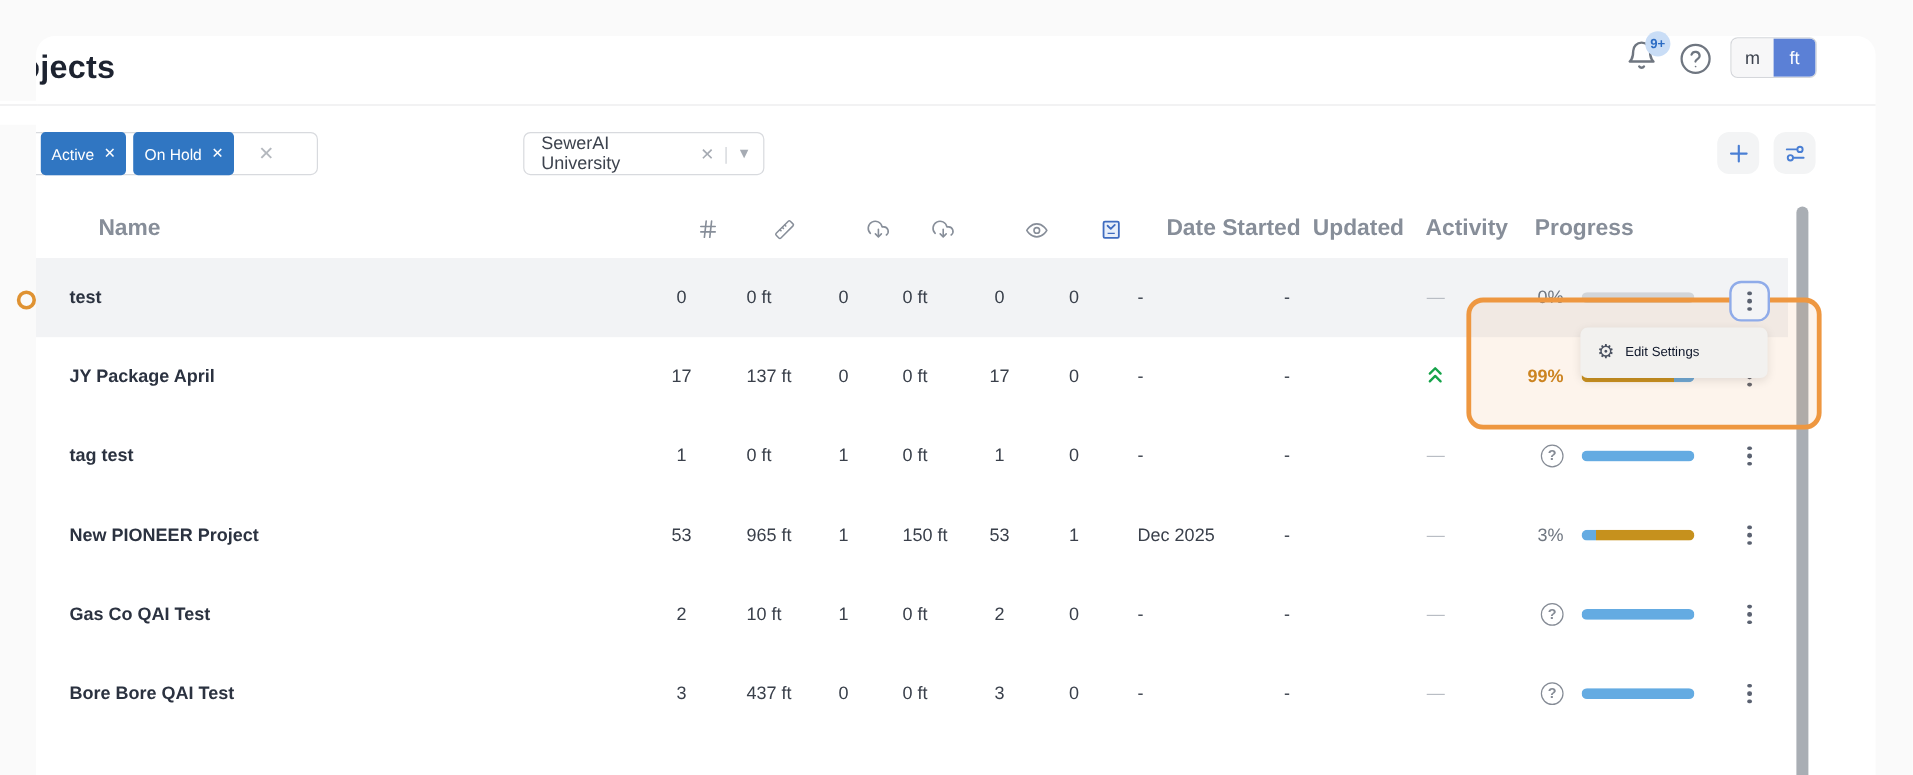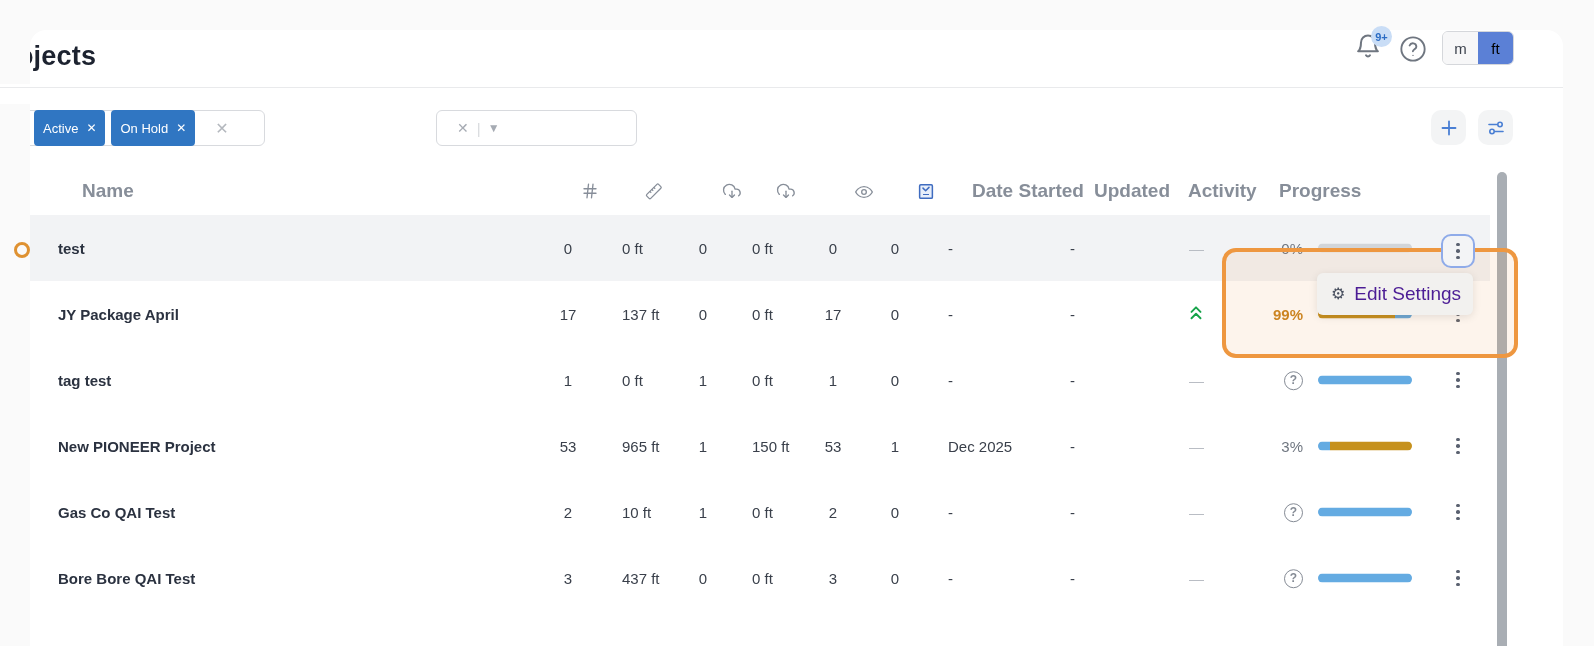--- a/index.html
+++ b/index.html
@@ -27,21 +27,21 @@
   
   .icon-btn { position:absolute; cursor:pointer; }
   .bell-wrap { left:1324px; top:1px; width:30px; height:32px; }
   .badge { position:absolute; left:1341px; top:-4px; min-width:21px; height:21px; border-radius:50%;
            background:#c9ddf6; color:#2b6cc4; font-size:11px; font-weight:700;
            display:flex; align-items:center; justify-content:center; }
   .help-wrap { left:1369px; top:5px; width:28px; height:28px; }
   .unit-toggle { position:absolute; left:1412px; top:1px; height:34px; display:flex; border:1px solid #d5d7db; border-radius:6px; overflow:hidden; }
   .unit-toggle .seg { width:35px; display:flex; align-items:center; justify-content:center; font-size:15px; cursor:pointer; }
   .seg-m { background:#f7f7f8; color:#3d434e; }
-  .seg-ft { background:#5b80d6; color:#000000; }
+  .seg-ft { background:#5b80d6; color:#ffffff; }
 
   
   .filter-clip { position:absolute; left:0; top:72px; width:100%; height:52px; overflow:hidden; }
   .chipbox { position:absolute; left:-12px; top:8px; width:247px; height:36px; border:1px solid #d8dade; border-radius:6px;
              background:#fff; display:flex; align-items:center; padding-left:15px; gap:6px; }
   .chip { background:#3076c2; color:#fff; border-radius:4px; height:36px; display:flex; align-items:center;
           gap:8px; padding:0 9px; font-size:13px; cursor:pointer; }
   .chip .x { font-weight:700; font-size:12px; }
   .chipbox .clear-x { margin-left:14px; color:#b4b8be; font-size:16px; font-weight:700; cursor:pointer; }
   .txt-input { position:absolute; left:220px; top:8px; width:170px; height:36px; border:1px solid #d8dade; border-radius:6px;
@@ -85,21 +85,21 @@
   
   .scrollbar { position:absolute; left:1467px; top:142px; width:10px; height:474px; background:#a9aeb4; border-radius:6px 6px 0 0; }
 
   
   .annot-box { position:absolute; left:1222px; top:248px; width:296px; height:110px; border:4px solid #ee9740;
                border-radius:14px; background:rgba(238,151,64,0.10); z-index:5; pointer-events:none; }
   .ctx-menu { position:absolute; left:1317px; top:273px; width:156px; height:42px; background:#f2f1ef;
               border-radius:6px; box-shadow:0 2px 8px rgba(0,0,0,0.10); z-index:6;
               display:flex; align-items:center; padding-left:14px; gap:9px; cursor:pointer; }
   .ctx-menu .gear { color:#4a5160; font-size:16px; line-height:1; }
-  .ctx-menu .mlbl { font-size:19px; color:#4c1d95; }
+  .ctx-menu .mlbl { font-size:11px; color:#0f172a; }
   .kebab-focus { position:absolute; left:1441px; top:234px; width:34px; height:34px; border:2px solid #8fabe9;
                  border-radius:10px; background:#f3f4f6; z-index:6; display:flex; flex-direction:column;
                  align-items:center; justify-content:center; gap:3px; cursor:pointer; }
   .kebab-focus i { width:3.5px; height:3.5px; border-radius:50%; background:#5a6170; }
 </style>
 </head>
 <body>
 
 <div class="panel">
 
@@ -134,20 +134,21 @@
         <span>Active</span>
         <span class="x">✕</span>
       </div>
       <div class="chip">
         <span>On Hold</span>
         <span class="x">✕</span>
       </div>
       <span class="clear-x">✕</span>
     </div>
     <div class="org-select">
+      <span class="lbl">SewerAI University</span>
       <span class="x">✕</span>
       <span class="sep">|</span>
       <span class="chev">▼</span>
     </div>
     <div class="sq-btn btn-add">
       <svg width="20" height="20" viewBox="0 0 20 20" stroke="#4a7fd4" stroke-width="1.8" stroke-linecap="round">
         <line x1="10" y1="3.5" x2="10" y2="16.5"></line>
           <line x1="3.5" y1="10" x2="16.5" y2="10"></line>
       </svg>
     </div>

